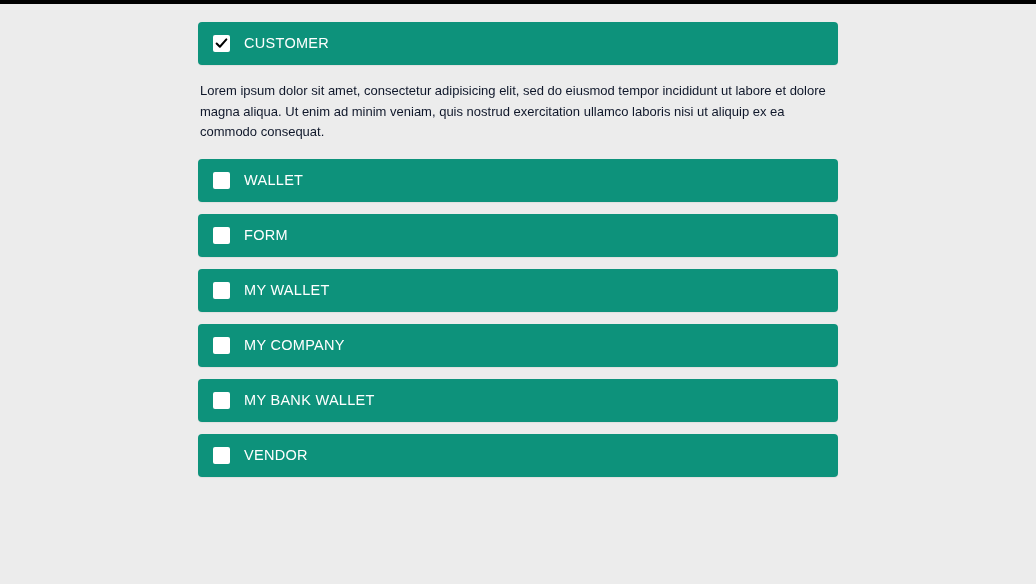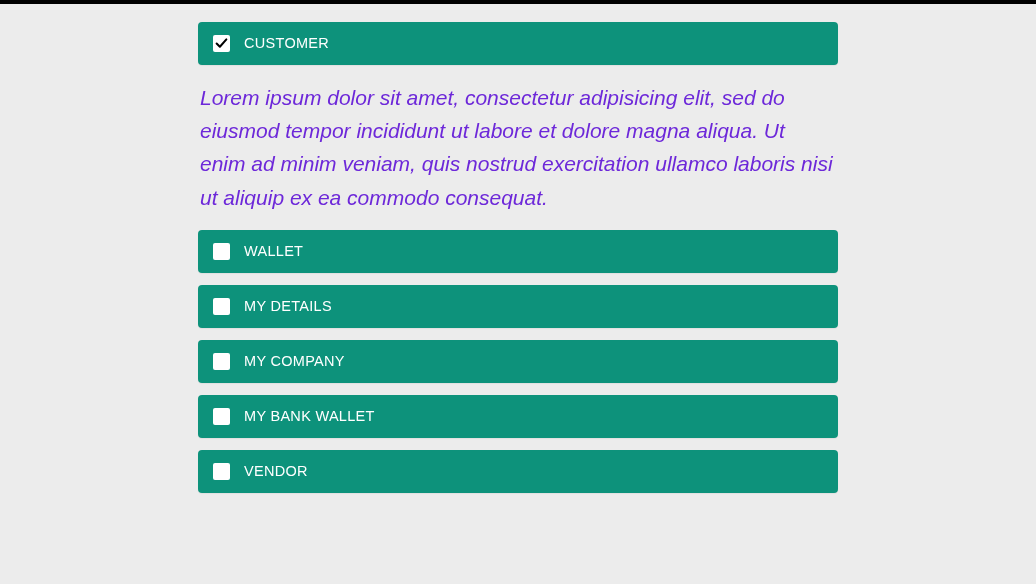--- a/index.html
+++ b/index.html
@@ -48,25 +48,24 @@
       width: 13px;
       height: 13px;
     }
     .item-label {
       color: #fff;
       font-size: 14.5px;
       letter-spacing: 0.3px;
       font-weight: 500;
     }
     .expanded-content {
-      color: #6d28d9;
-      font-size: 21px;
+      color: #0f172a;
+      font-size: 13px;
       line-height: 1.58;
       padding: 4px 2px 16px 2px;
-      font-style: italic;
     }
   </style>
 </head>
 <body>
 
 <div class="top-bar"></div>
 
 <div class="container">
 
   <div class="accordion-item">
@@ -80,26 +79,32 @@
 
   <div class="expanded-content">Lorem ipsum dolor sit amet, consectetur adipisicing elit, sed do eiusmod tempor incididunt ut labore et dolore magna aliqua. Ut enim ad minim veniam, quis nostrud exercitation ullamco laboris nisi ut aliquip ex ea commodo consequat.</div>
 
   <div class="accordion-item">
     <span class="checkbox">
       
     </span>
     <span class="item-label">WALLET</span>
   </div>
 
+  <div class="accordion-item">
+    <span class="checkbox">
+      
+    </span>
+    <span class="item-label">FORM</span>
+  </div>
 
   <div class="accordion-item">
     <span class="checkbox">
       
     </span>
-    <span class="item-label">MY DETAILS</span>
+    <span class="item-label">MY WALLET</span>
   </div>
 
   <div class="accordion-item">
     <span class="checkbox">
       
     </span>
     <span class="item-label">MY COMPANY</span>
   </div>
 
   <div class="accordion-item">

